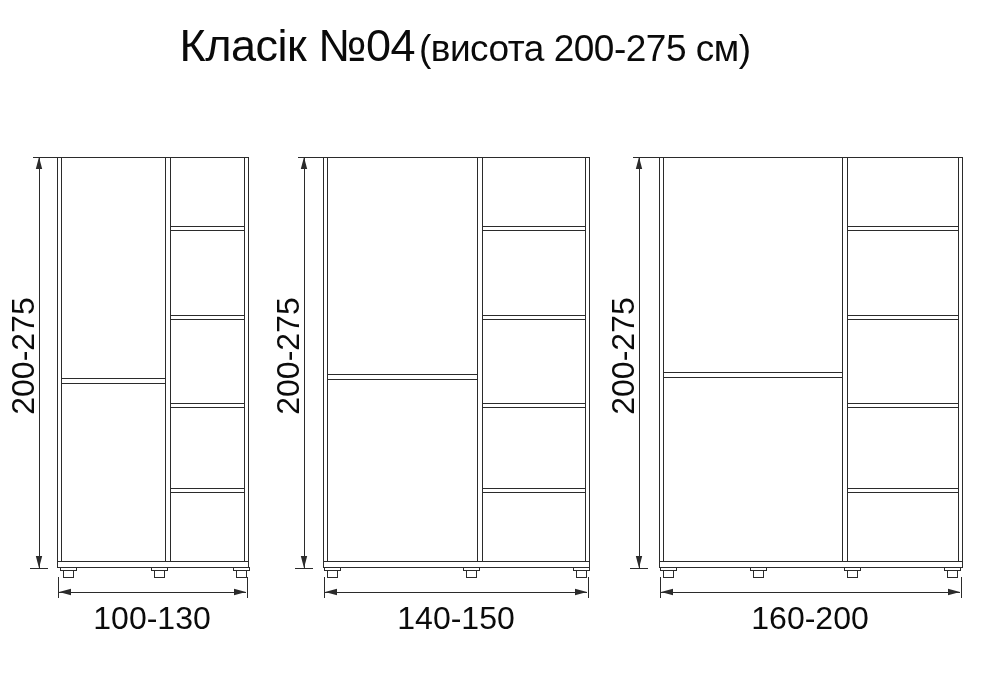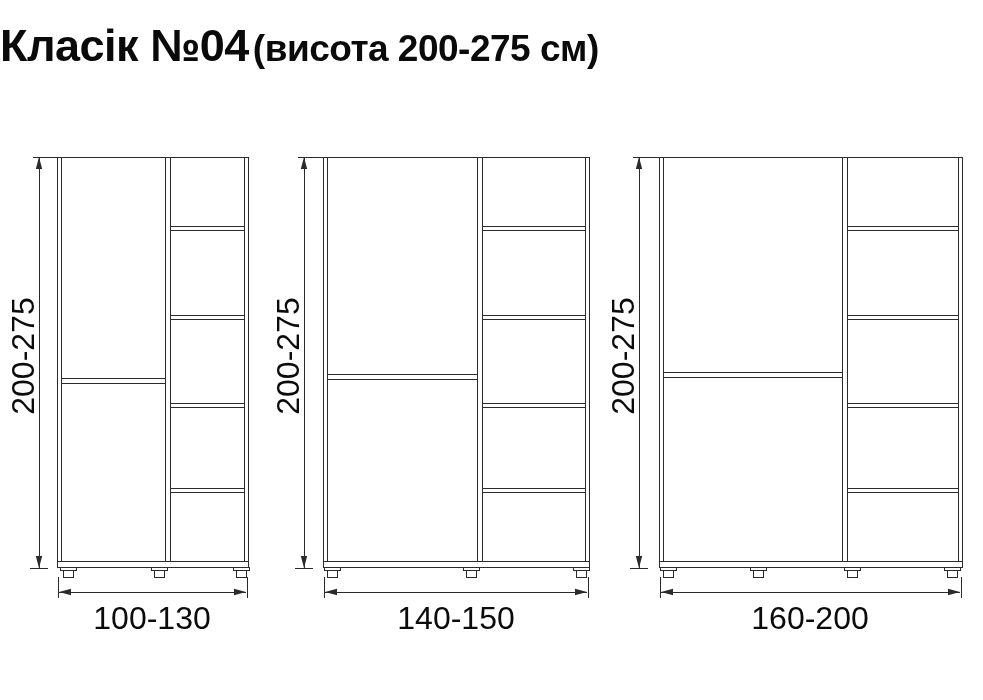--- a/index.html
+++ b/index.html
@@ -1,19 +1,19 @@
 <!DOCTYPE html>
 <html><head>
 <meta charset="utf-8">
 <style>
   html,body{margin:0;padding:0;background:#ffffff;}
   body{width:983px;height:700px;position:relative;overflow:hidden;
        font-family:"Liberation Sans",sans-serif;}
-  .title{position:absolute;top:20px;left:0;width:930px;text-align:left;
-         font-weight:700;color:#0a0a0a;white-space:nowrap;letter-spacing:-0.5px;}
+  .title{position:absolute;top:20px;left:0;width:930px;text-align:center;
+         font-weight:400;color:#0a0a0a;white-space:nowrap;letter-spacing:-0.5px;}
   .title .main{font-size:45px;}
   .title .sub{font-size:37px;}
   .drawing{position:absolute;top:0;left:0;}
   .ln{stroke:#2b2b2b;stroke-width:1;shape-rendering:crispEdges;}
   .panel{fill:#ffffff;stroke:#2b2b2b;stroke-width:1;shape-rendering:crispEdges;}
   .arrow{fill:#2b2b2b;stroke:none;}
   .dim-text{font-family:"Liberation Sans",sans-serif;font-size:32px;fill:#0b0b0b;}
 </style>
 </head>
 <body>

